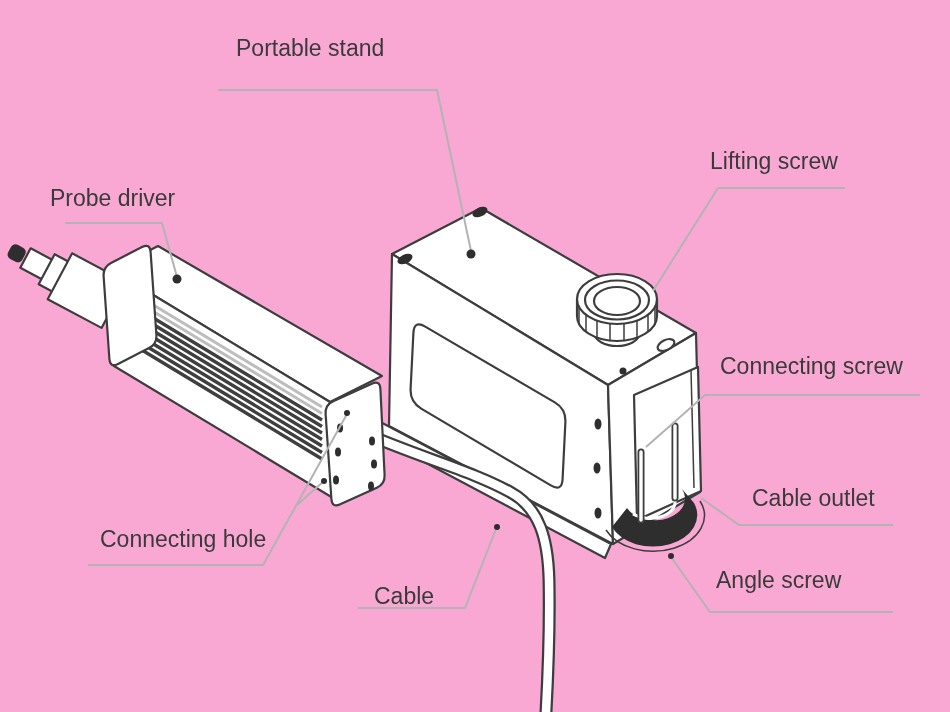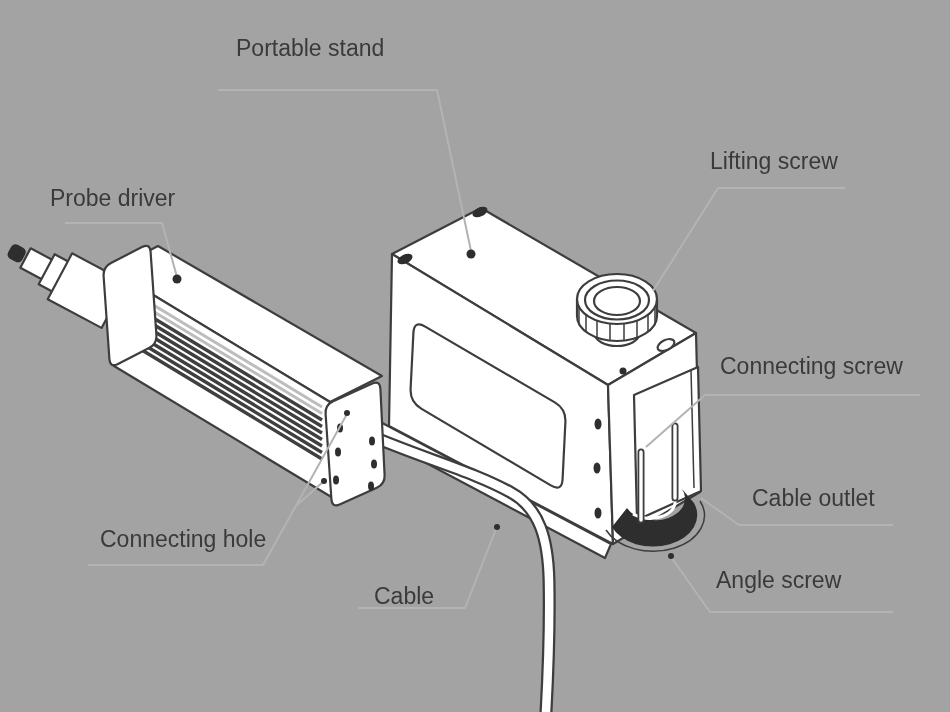--- a/index.html
+++ b/index.html
@@ -1,16 +1,16 @@
 <!DOCTYPE html>
 <html><head>
 <meta charset="utf-8">
 <style>
   html,body{margin:0;padding:0;background:#fff;}
-  .canvas{position:relative;width:950px;height:712px;background:#a3a3a3;overflow:hidden;
+  .canvas{position:relative;width:950px;height:712px;background:#f9a8d4;overflow:hidden;
           font-family:"Liberation Sans",sans-serif;}
   svg{display:block;}
   .ln   { fill:#ffffff; stroke:#3d3d3d; stroke-width:2.2; stroke-linejoin:round; }
   .lnn  { fill:none;    stroke:#3d3d3d; stroke-width:2.2; stroke-linejoin:round; stroke-linecap:round; }
   .thin { fill:none;    stroke:#3d3d3d; stroke-width:1.5; }
   .dark { fill:#2e2e2e; stroke:none; }
   .leader{ fill:none; stroke:#b3b3b3; stroke-width:2; stroke-linejoin:round; }
   .lbl  { font-family:"Liberation Sans",sans-serif; font-size:23px; fill:#3a3a3a; }
 </style>
 </head>

